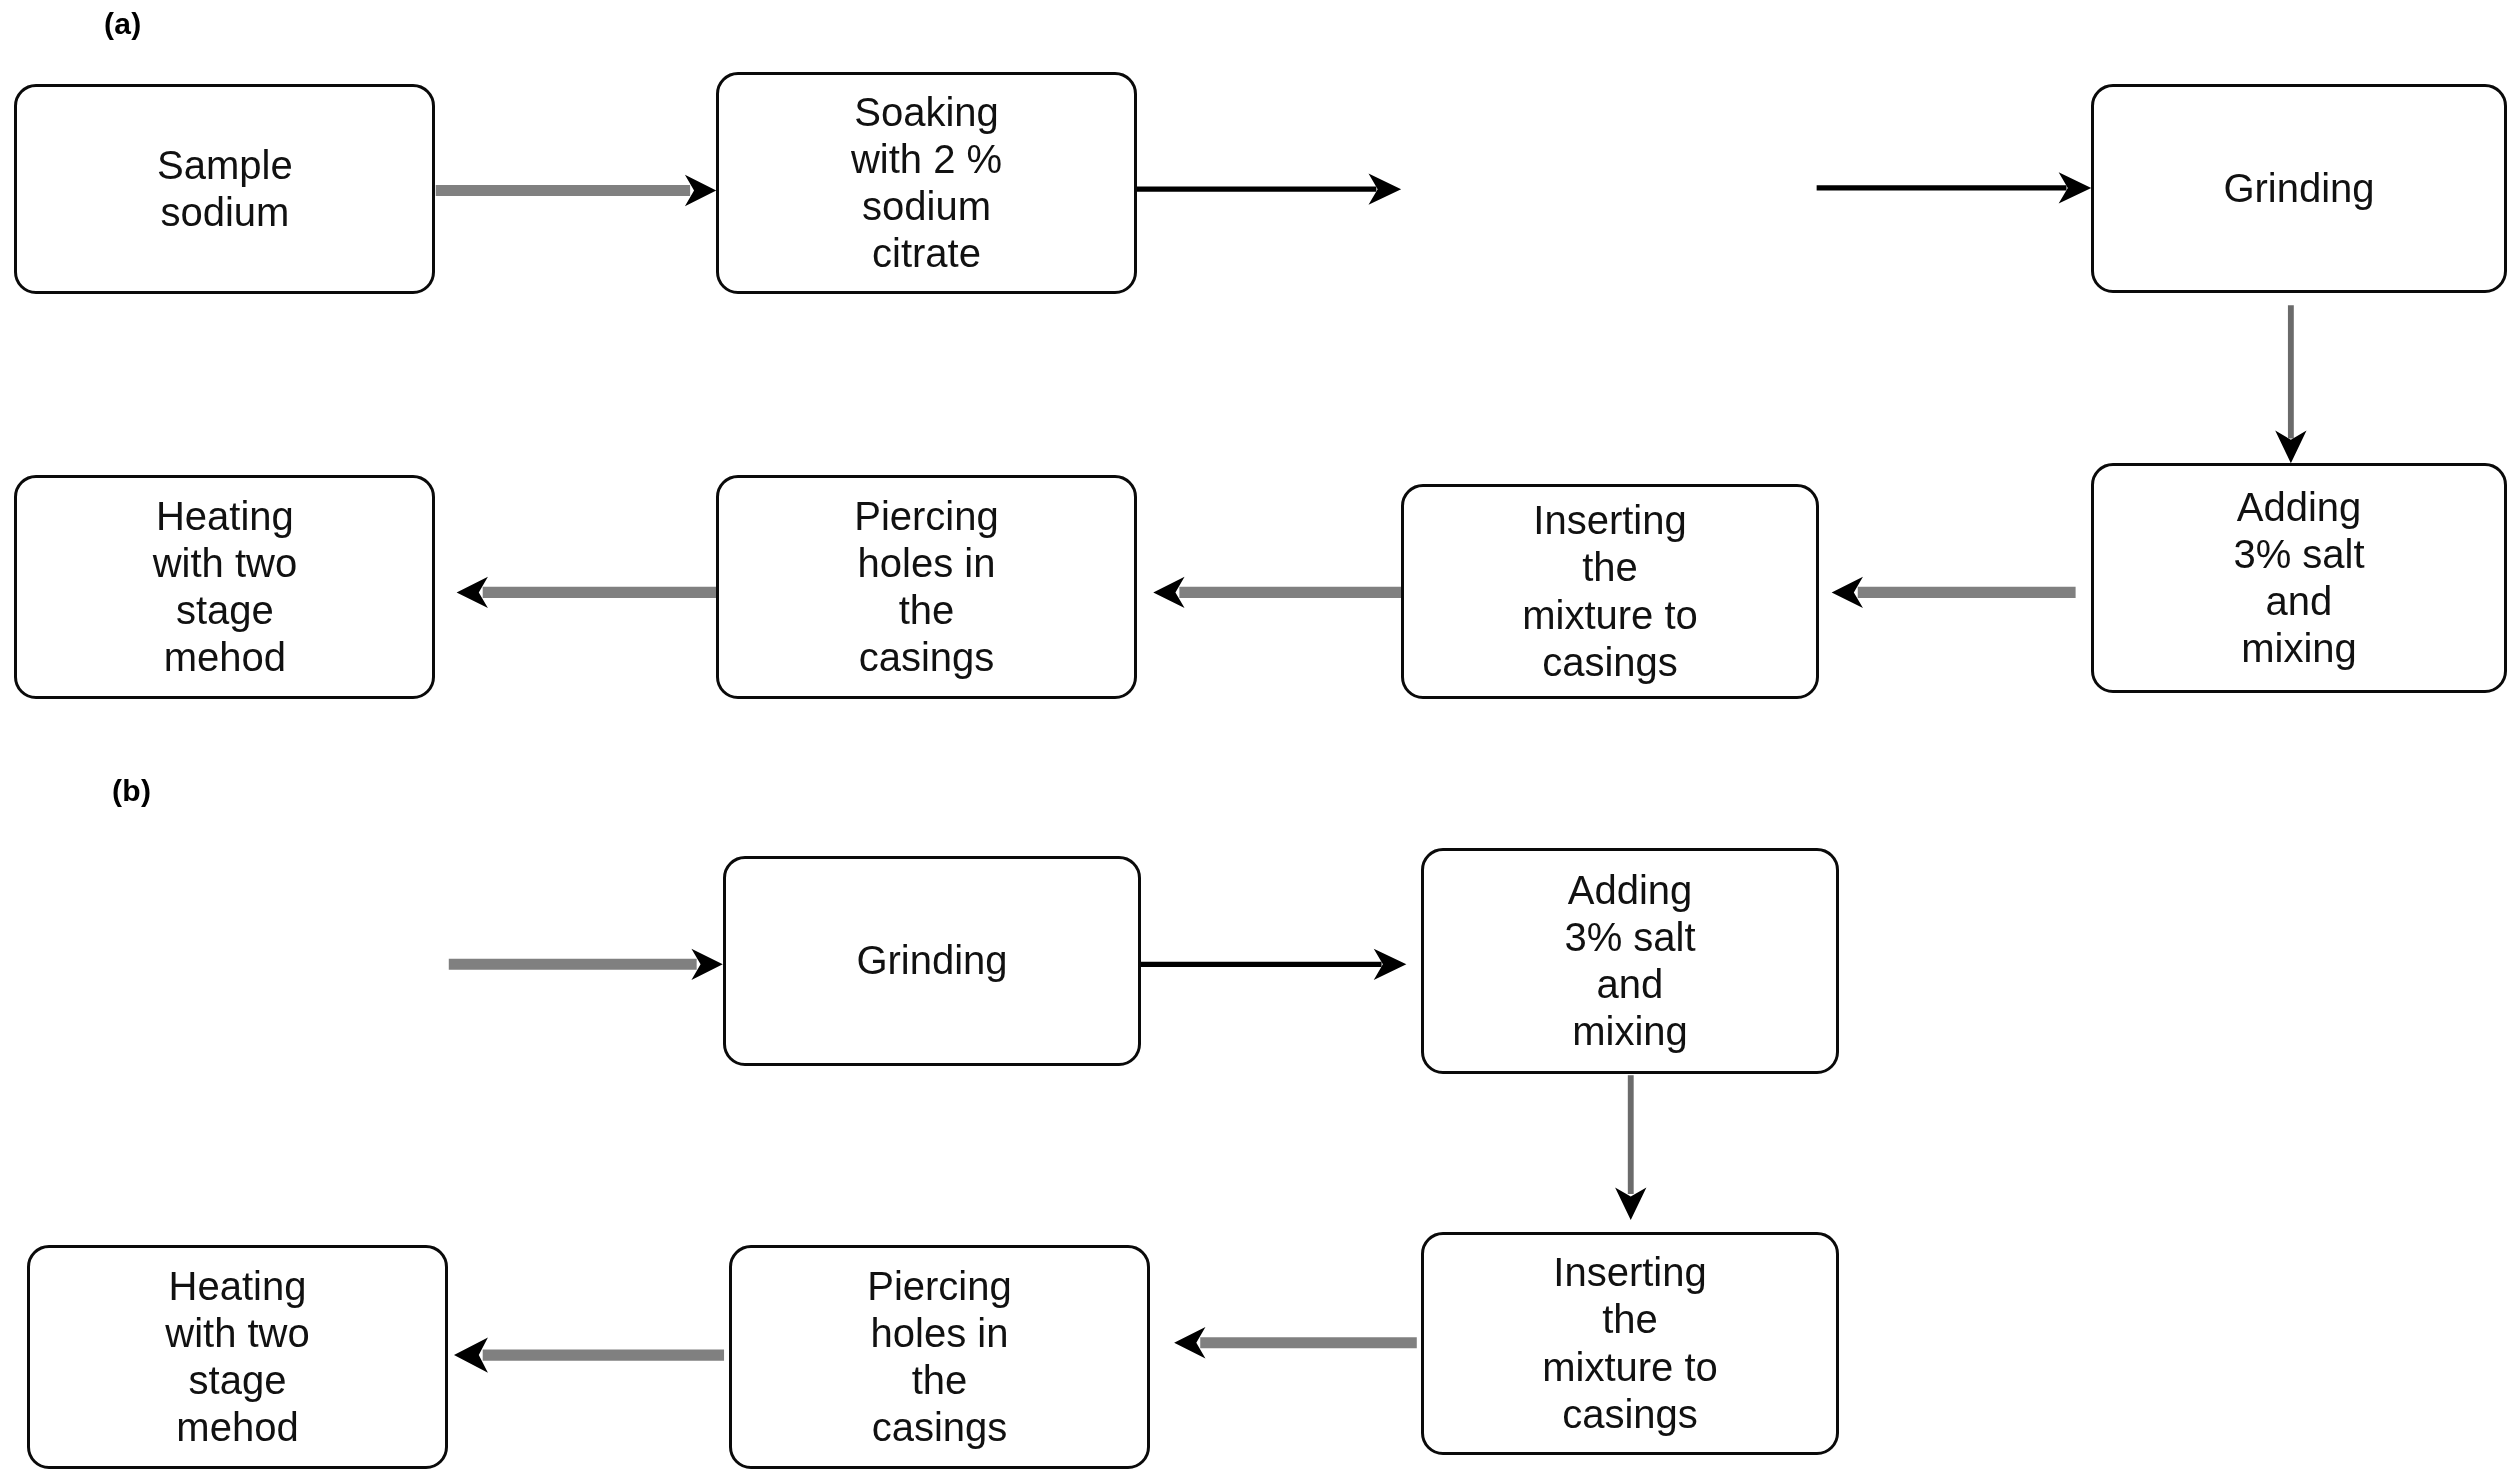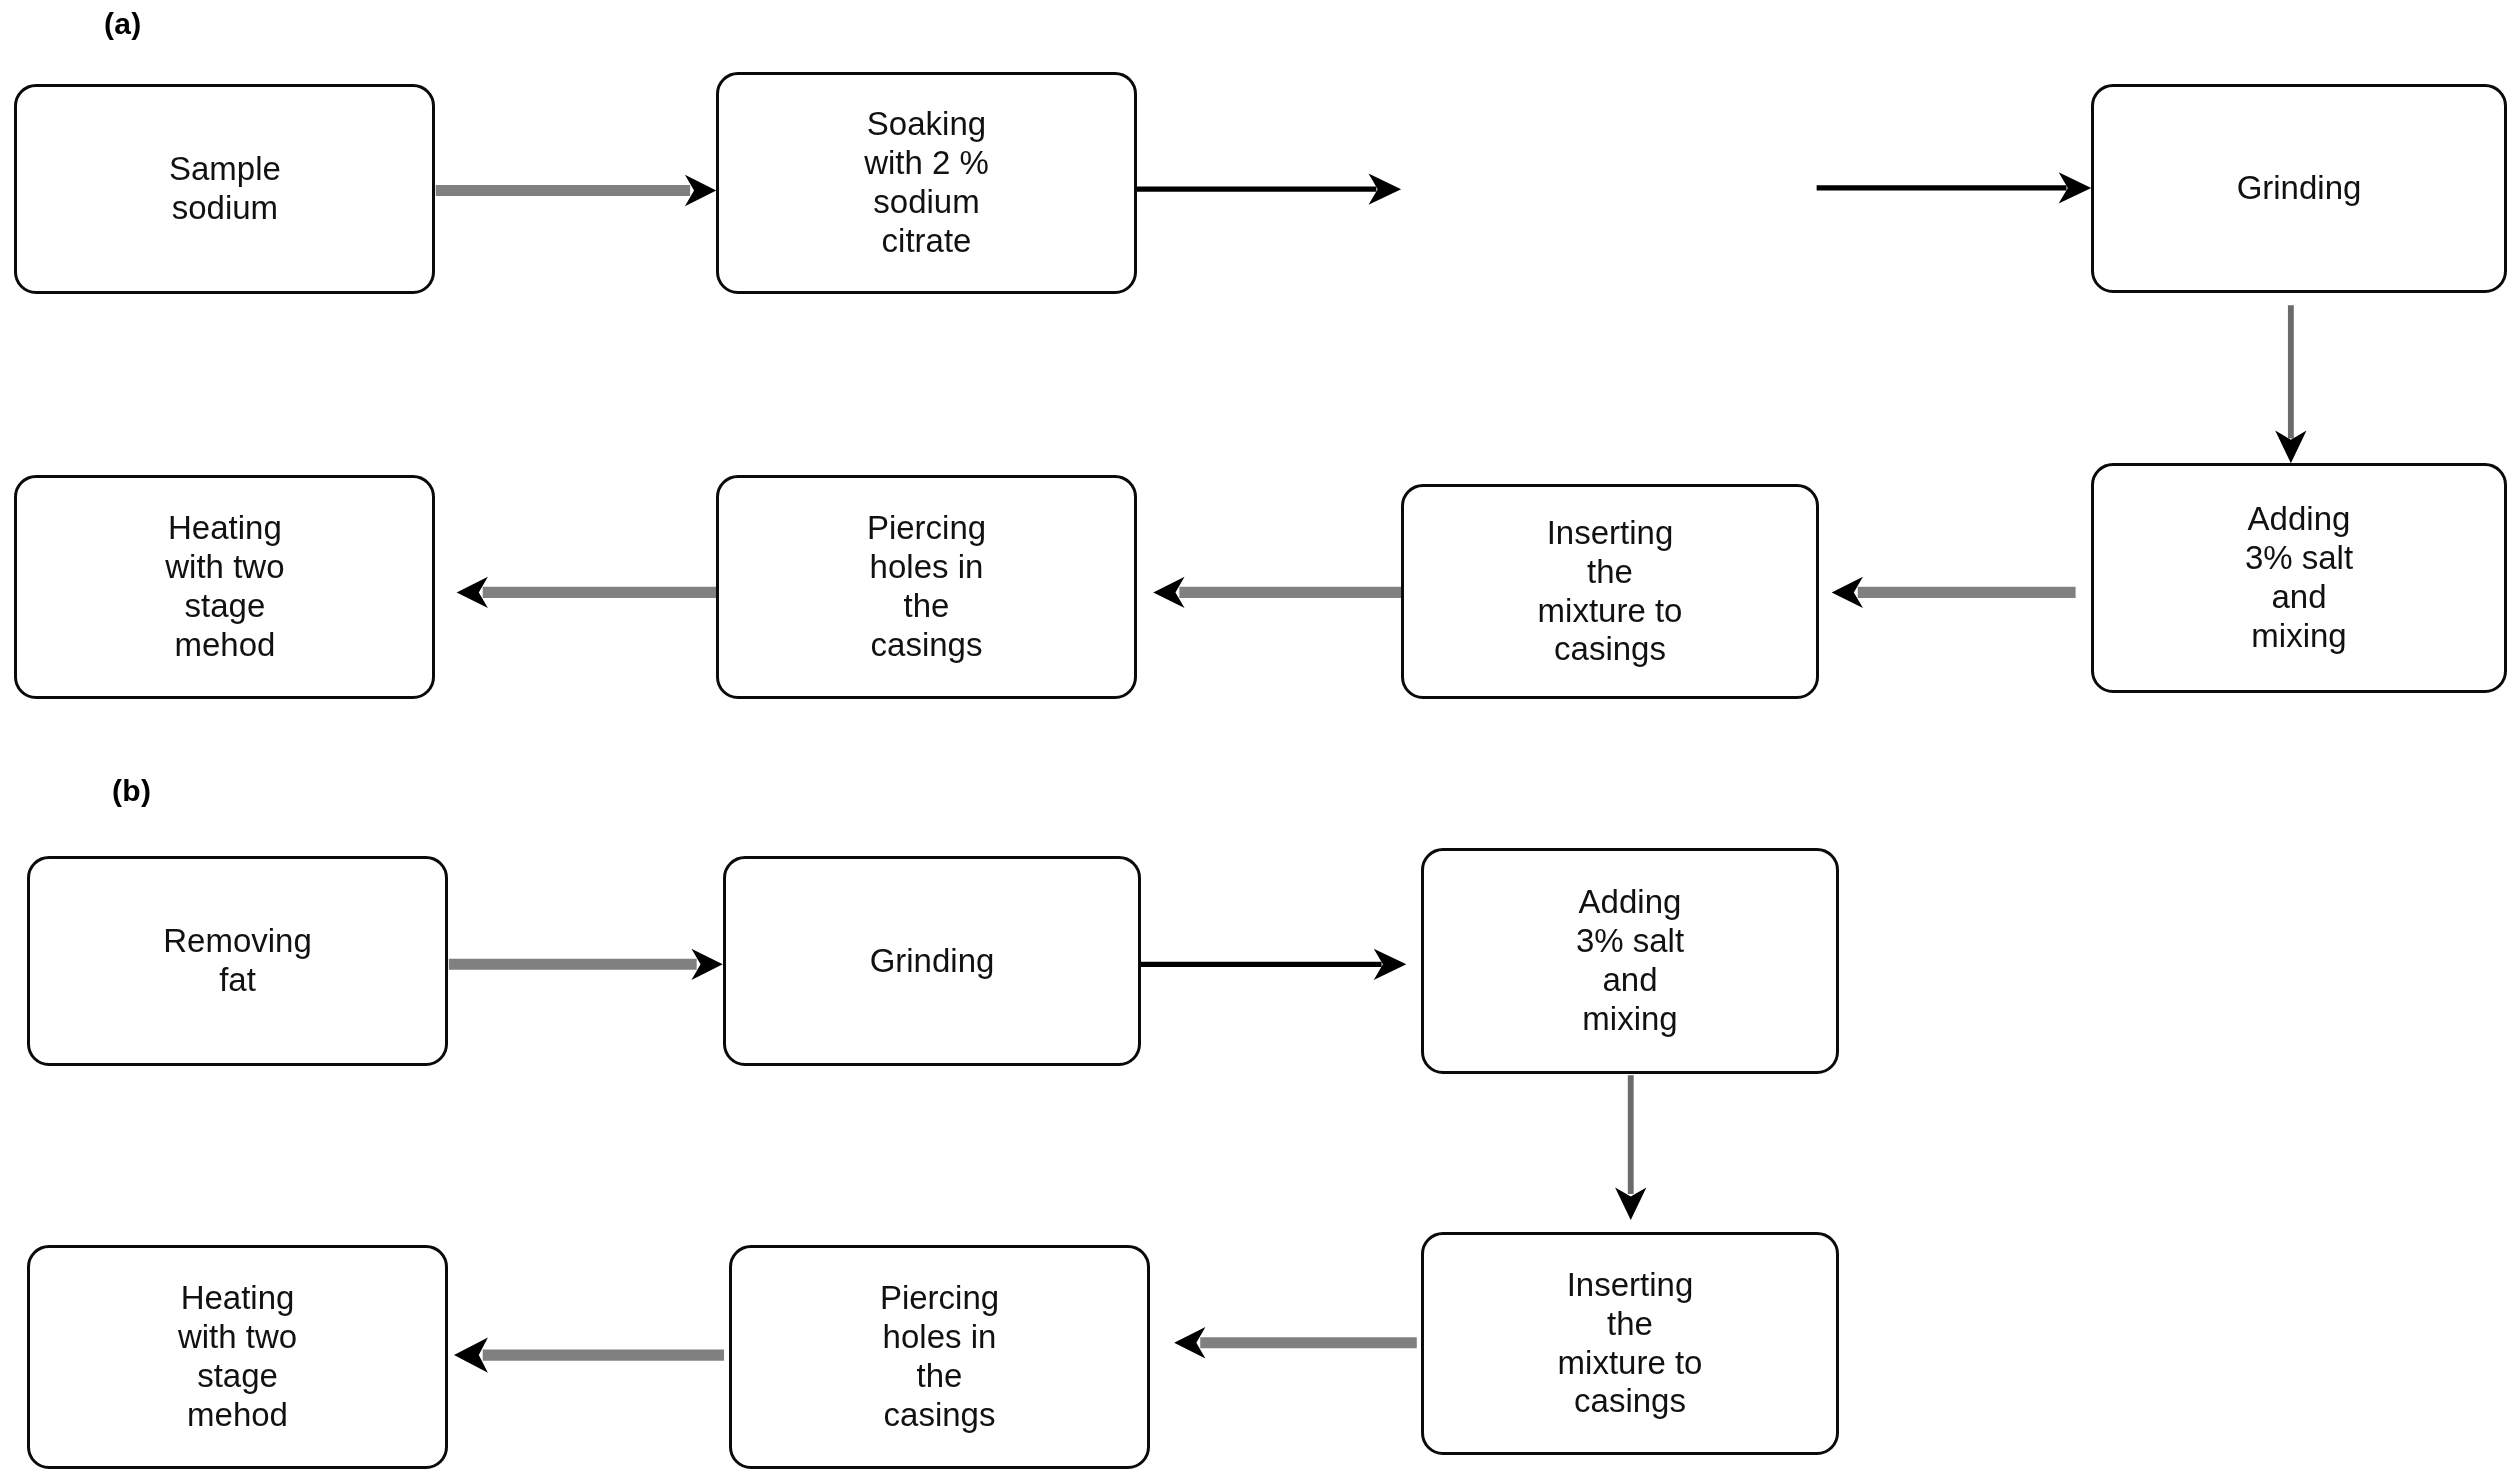--- a/index.html
+++ b/index.html
@@ -33,21 +33,21 @@
     box-sizing: border-box;
     border: 3.3px solid #0a0a0a;
     border-radius: 22px;
     background: #ffffff;
     display: flex;
     align-items: center;
     justify-content: center;
     text-align: center;
   }
   .node-label {
-    font-size: 33px;
+    font-size: 40px;
     line-height: 1.18;
     color: #111111;
     white-space: pre-line;
     padding: 0 6.5px;
   }
   .svg-layer {
     position: absolute;
     left: 0;
     top: 0;
     width: 2512px;
@@ -176,24 +176,20 @@
 
   <div class="node" style="left:14.4px; top:475px; width:421px; height:224px;">
     <span class="node-label">Heating
 with two
 stage
 mehod</span>
   </div>
 
   <div class="panel-label" style="left:112px; top:776px;">(b)</div>
 
-  <div class="node" style="left:27px; top:856px; width:421px; height:210px;">
-    <span class="node-label">Removing
-fat</span>
-  </div>
 
   <div class="node" style="left:723px; top:856px; width:418px; height:210px;">
     <span class="node-label">Grinding</span>
   </div>
 
   <div class="node" style="left:1421px; top:848px; width:418px; height:226px;">
     <span class="node-label">Adding
 3% salt
 and
 mixing</span>

